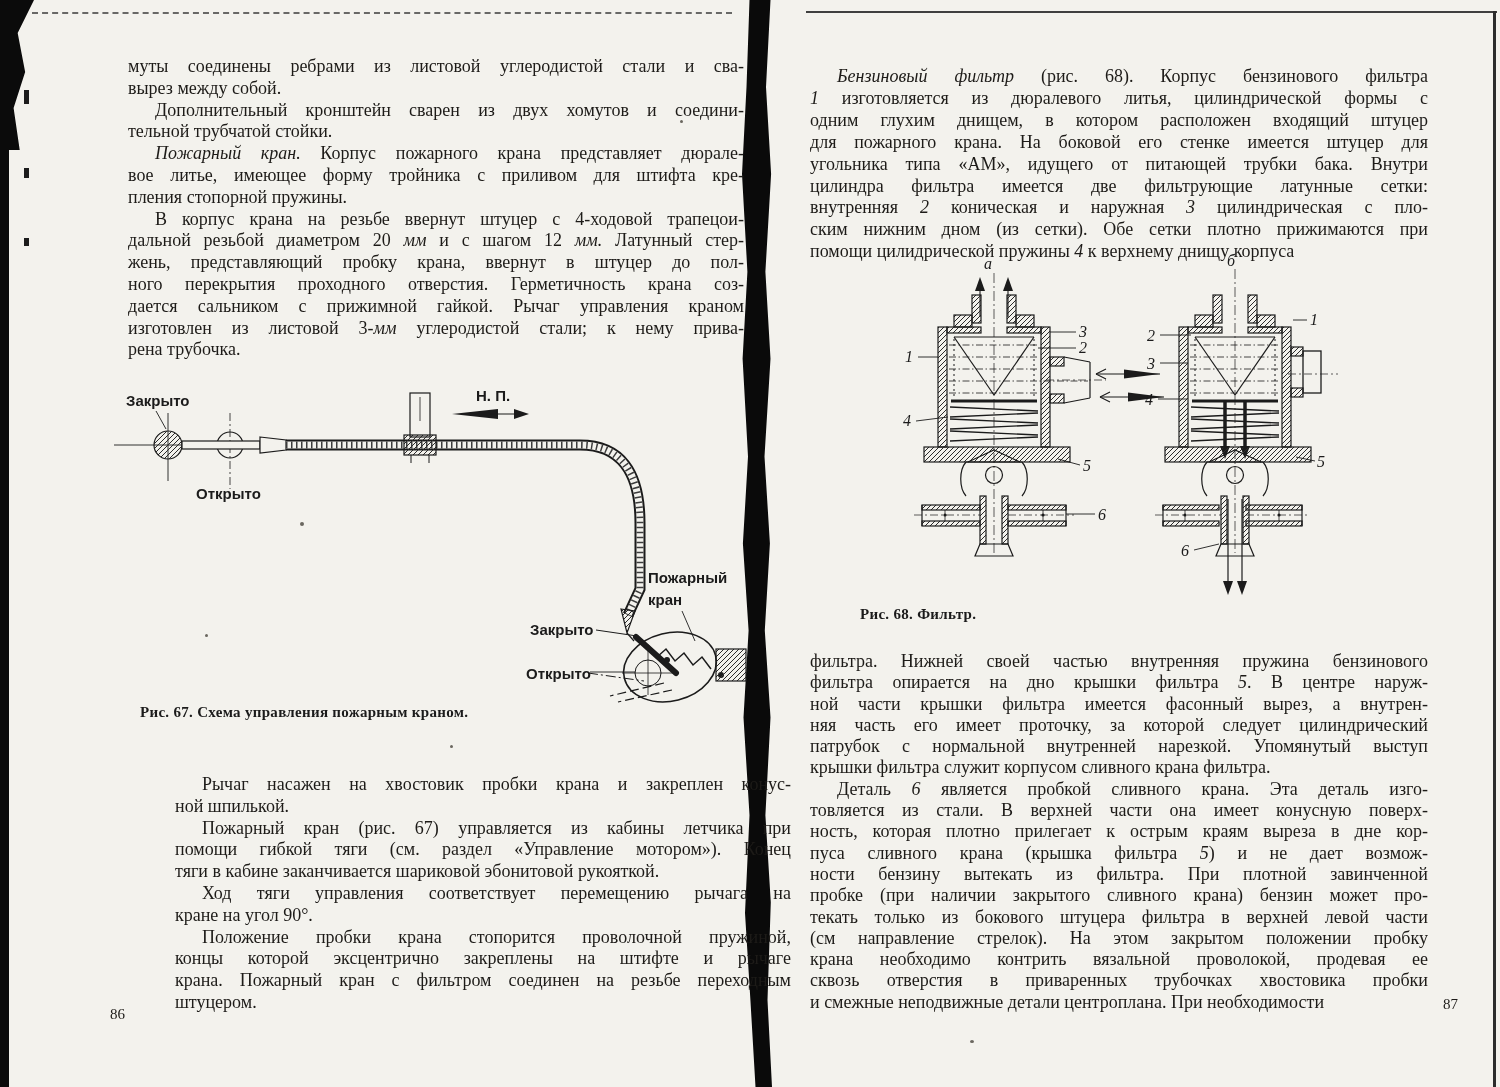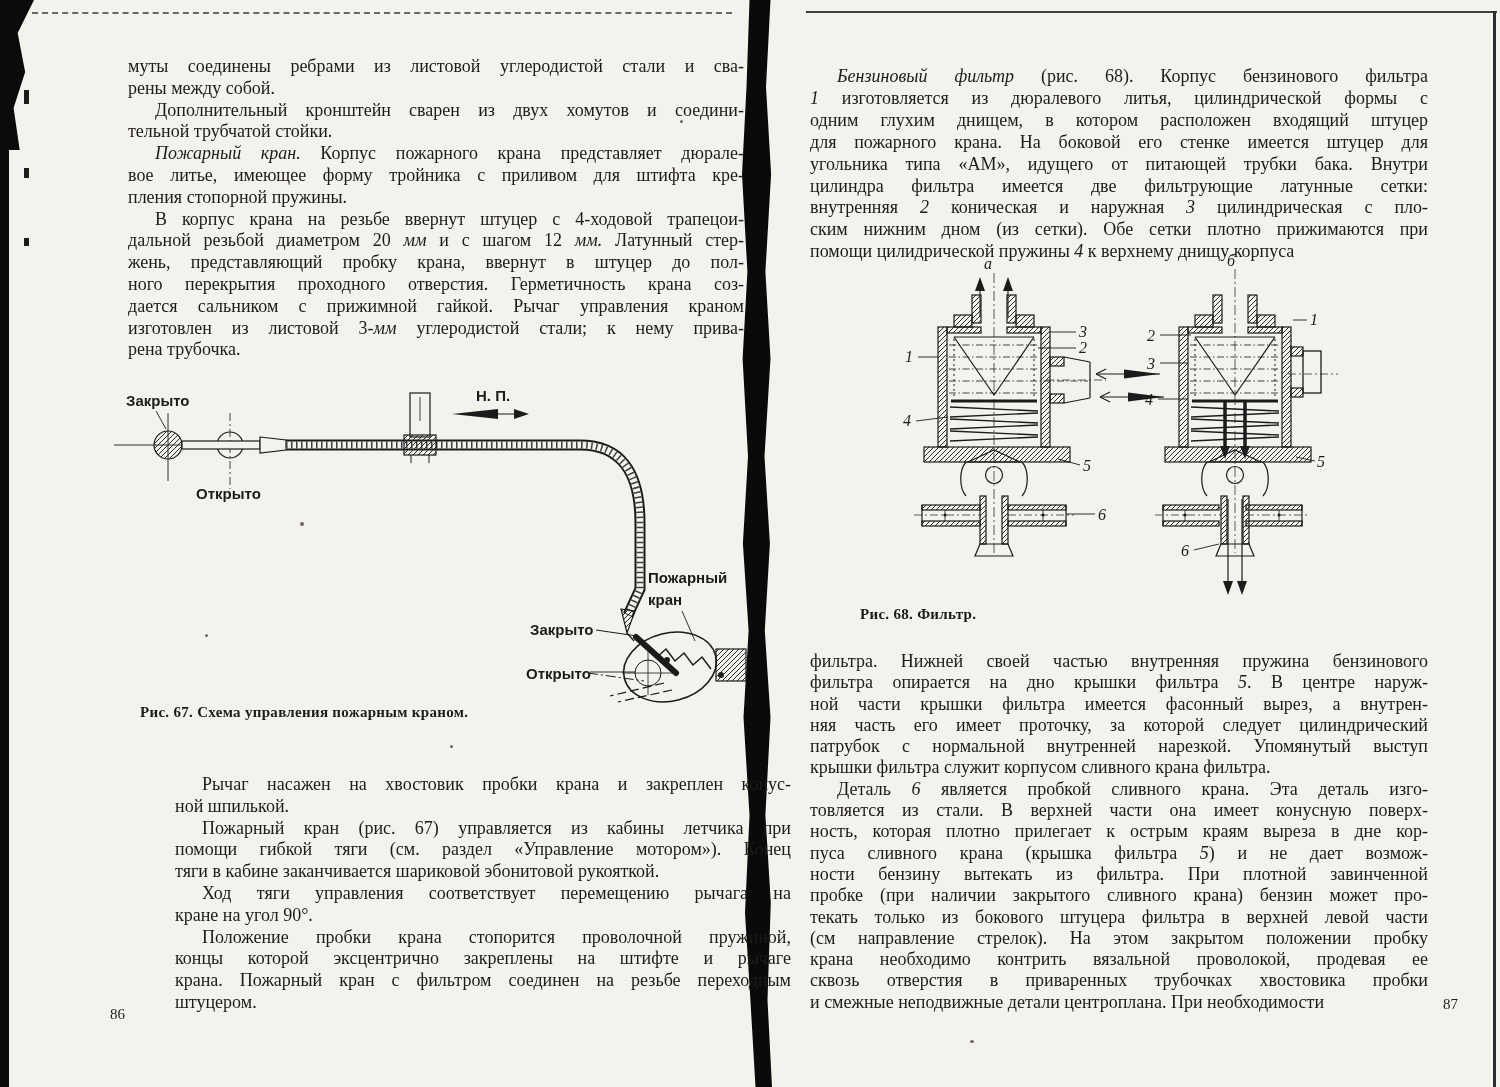--- a/index.html
+++ b/index.html
@@ -49,21 +49,21 @@
 <div class="sp" style="left:205px;top:634px;width:3px;height:3px;"></div>
 <div class="sp" style="left:680px;top:120px;width:3px;height:3px;"></div>
 
 <div class="sp" style="left:970px;top:1040px;width:4px;height:3px;"></div>
 <div class="sp" style="left:450px;top:745px;width:3px;height:3px;"></div>
 
 <div>
 
   <div class="textcol lh-a" style="left:128px;top:56px;width:616px;">
       <div class="tl">муты соединены ребрами из листовой углеродистой стали и сва-</div>
-      <div class="tl end">рены между собой.</div>
+      <div class="tl end">вырез между собой.</div>
       <div class="tl ind">Дополнительный кронштейн сварен из двух хомутов и соедини-</div>
       <div class="tl end">тельной трубчатой стойки.</div>
       <div class="tl ind"><i>Пожарный кран.</i> Корпус пожарного крана представляет дюрале-</div>
       <div class="tl">вое литье, имеющее форму тройника с приливом для штифта кре-</div>
       <div class="tl end">пления стопорной пружины.</div>
       <div class="tl ind">В корпус крана на резьбе ввернут штуцер с 4-ходовой трапецои-</div>
       <div class="tl">дальной резьбой диаметром 20 <i>мм</i> и с шагом 12 <i>мм.</i> Латунный стер-</div>
       <div class="tl">жень, представляющий пробку крана, ввернут в штуцер до пол-</div>
       <div class="tl">ного перекрытия проходного отверстия. Герметичность крана соз-</div>
       <div class="tl">дается сальником с прижимной гайкой. Рычаг управления краном</div>

